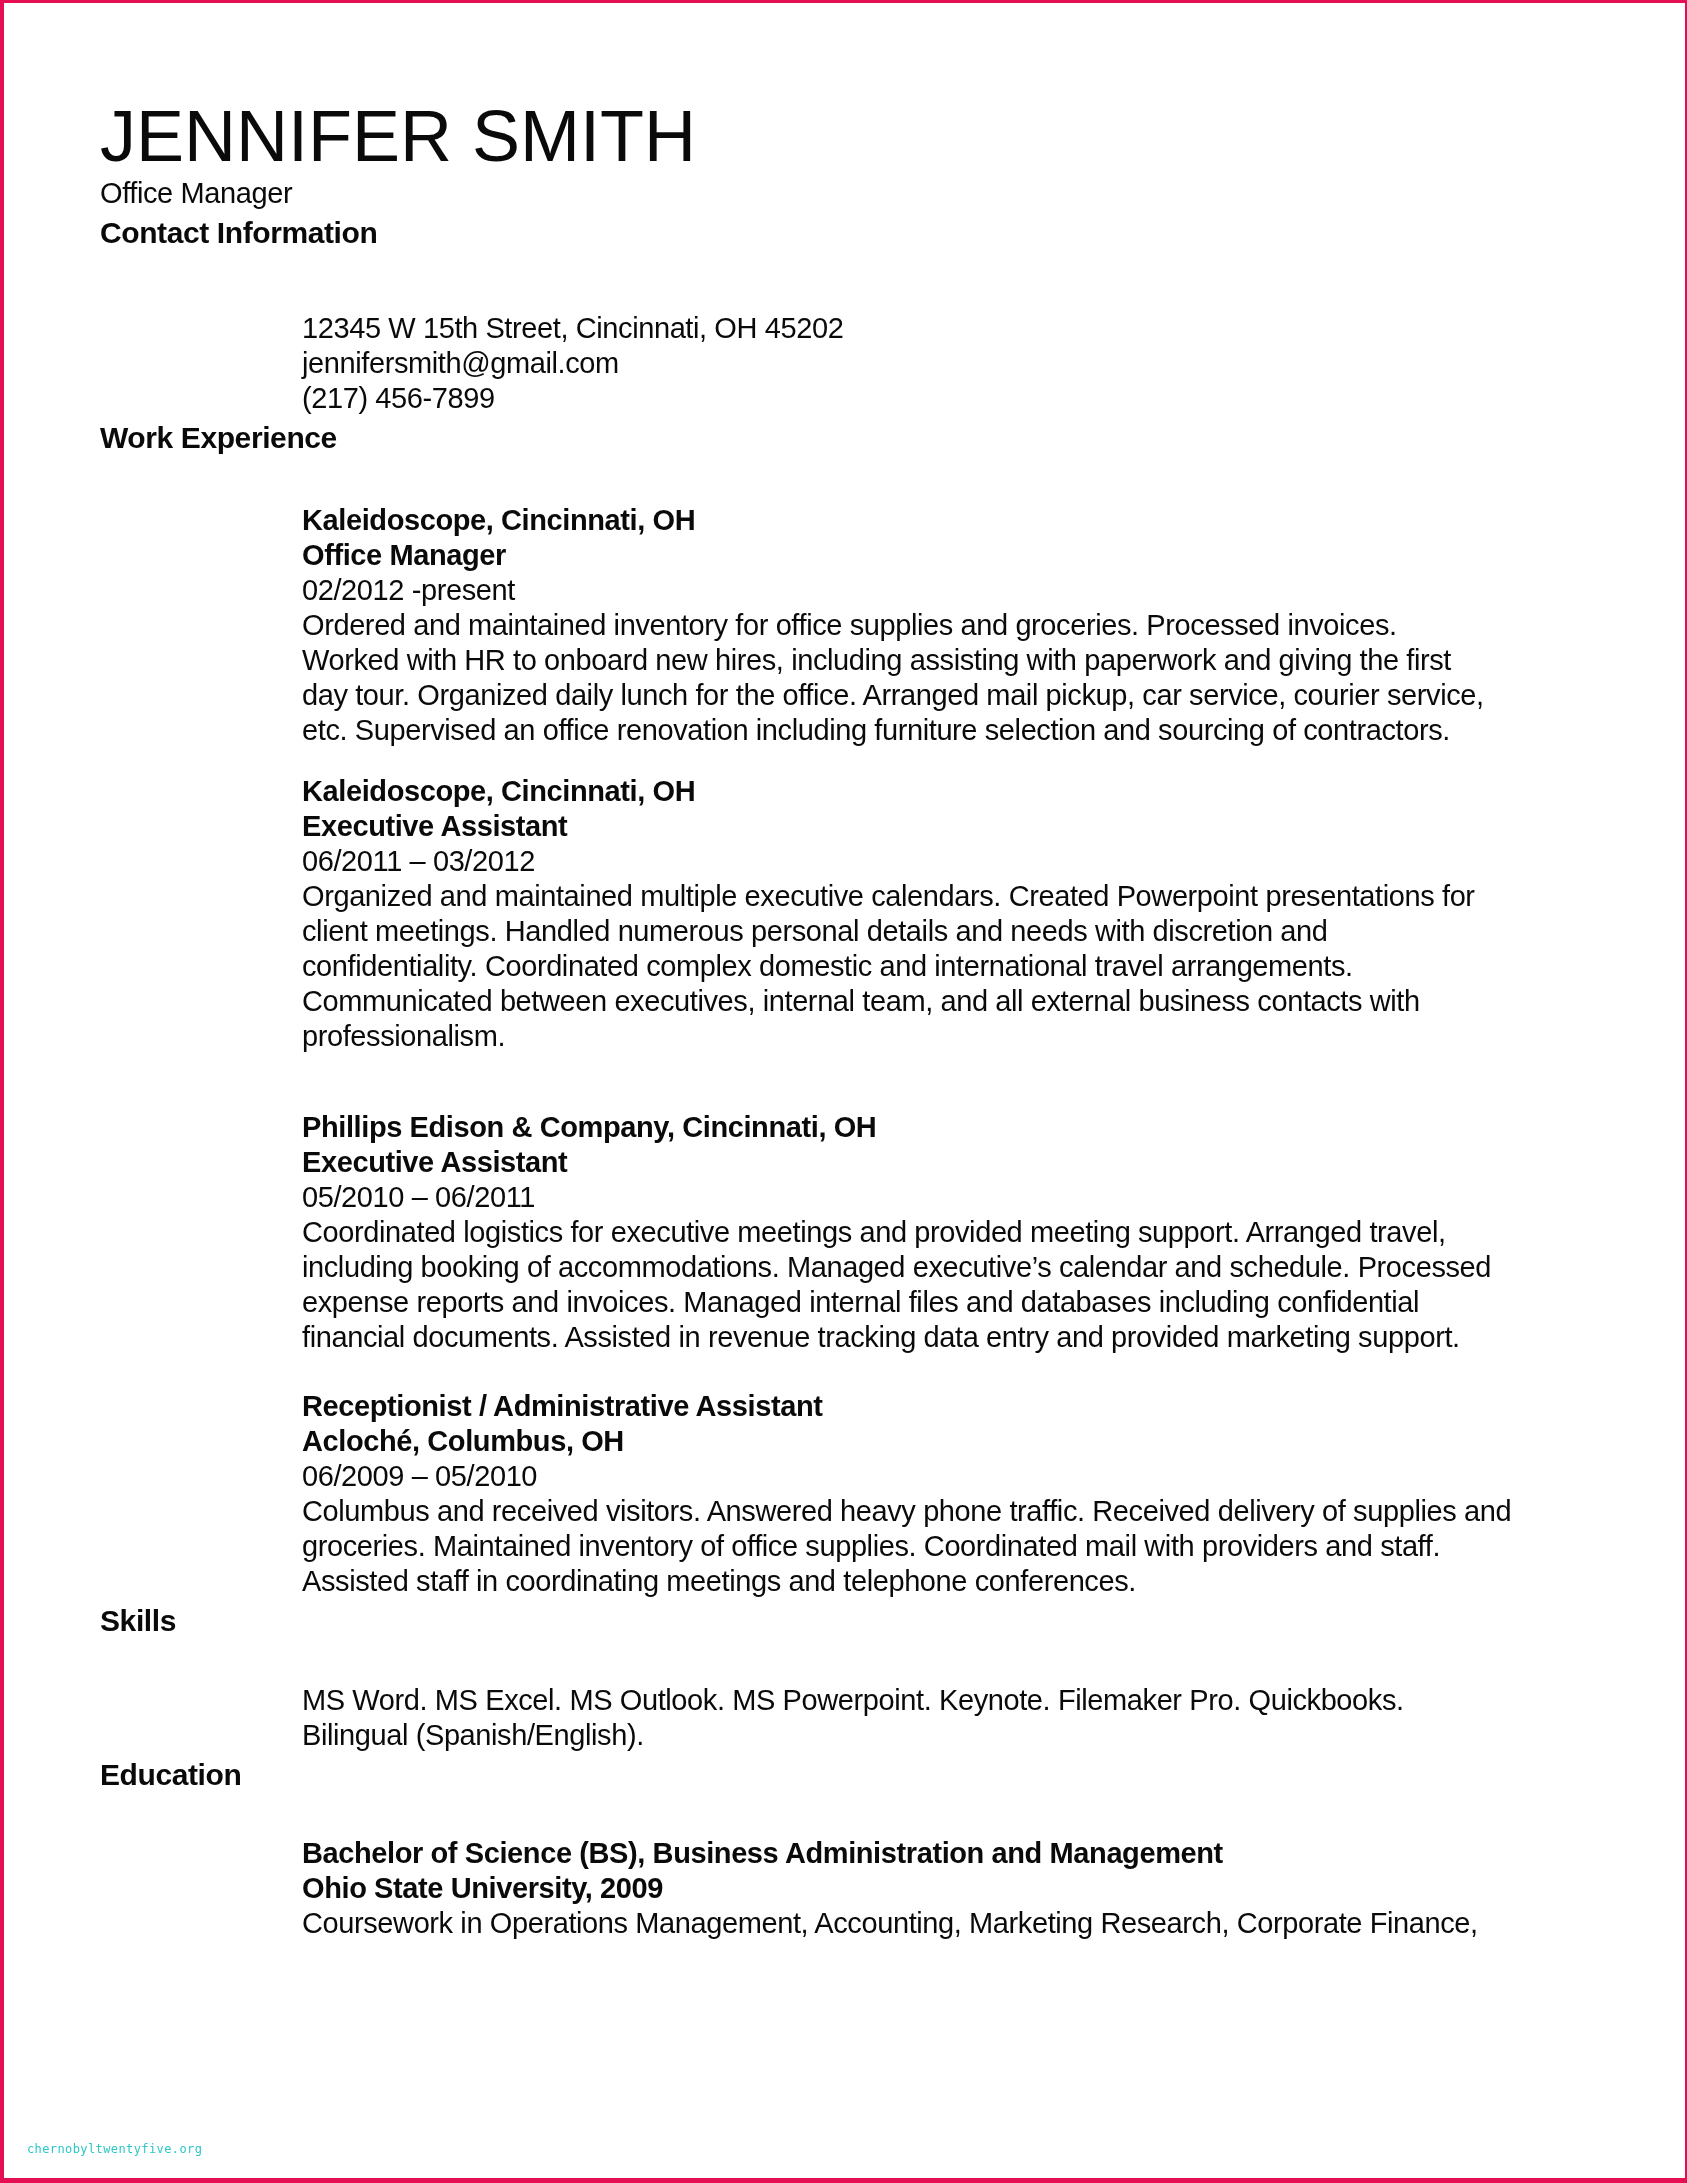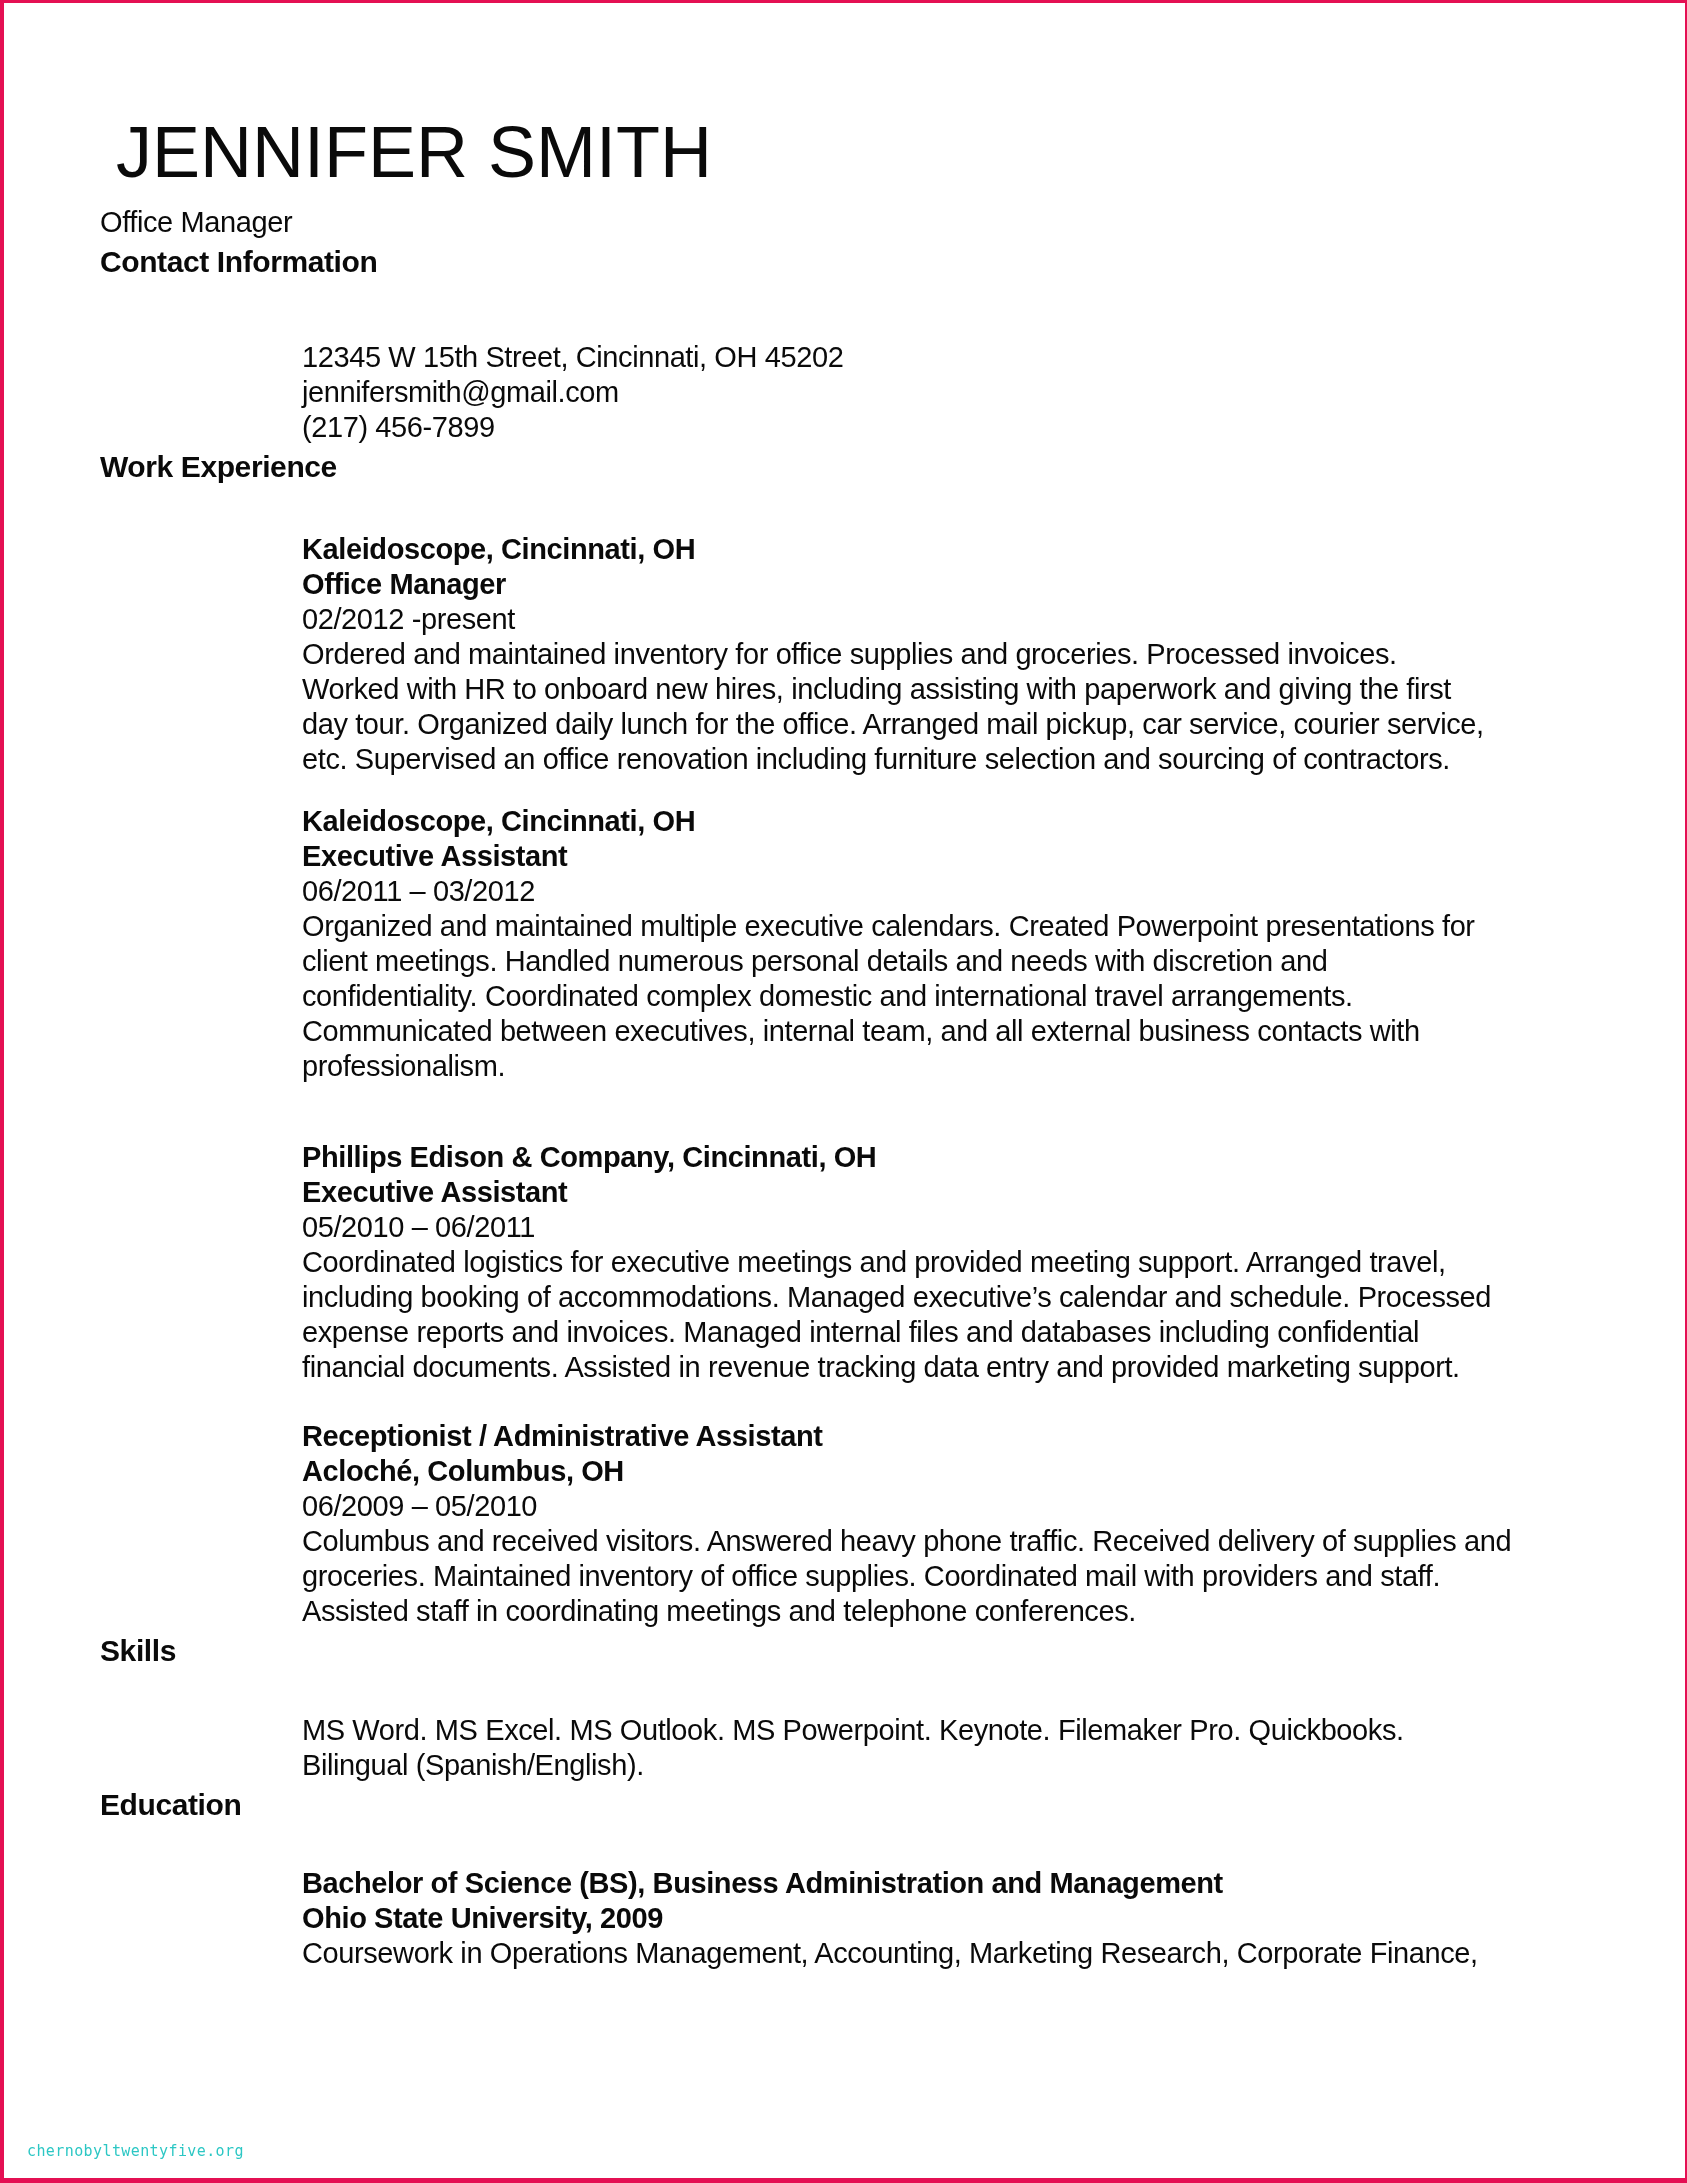--- a/index.html
+++ b/index.html
@@ -20,21 +20,21 @@
     border-width: 3.7px 2.9px 5.1px 4.4px;
     background: #ffffff;
     overflow: hidden;
     padding: 96px 0 0 96px;
   }
   .name {
     font-size: 72px;
     line-height: 74px;
     font-weight: normal;
     letter-spacing: 0px;
-    margin: 16px;
+    margin: 0;
   }
   .subtitle {
     font-size: 29px;
     line-height: 35px;
     margin-top: 2.9px;
     letter-spacing: -0.4px;
   }
   h2.section-heading {
     font-size: 30px;
     line-height: 44px;
@@ -59,21 +59,21 @@
   .job-3 { margin-top: 56px; }
   .job-4 { margin-top: 34px; }
   .skills-block { margin-top: 40px; }
   .education-block { margin-top: 39px; }
   .bold { font-weight: bold; }
   .watermark {
     position: absolute;
     left: 23px;
     top: 2139px;
     font-family: "DejaVu Sans Mono", monospace;
-    font-size: 15px;
+    font-size: 12px;
     letter-spacing: 0.4px;
     color: #2cc7c4;
   }
 </style>
 </head>
 <body>
 
 <div class="page">
 
   <h1 class="name">JENNIFER SMITH</h1>

